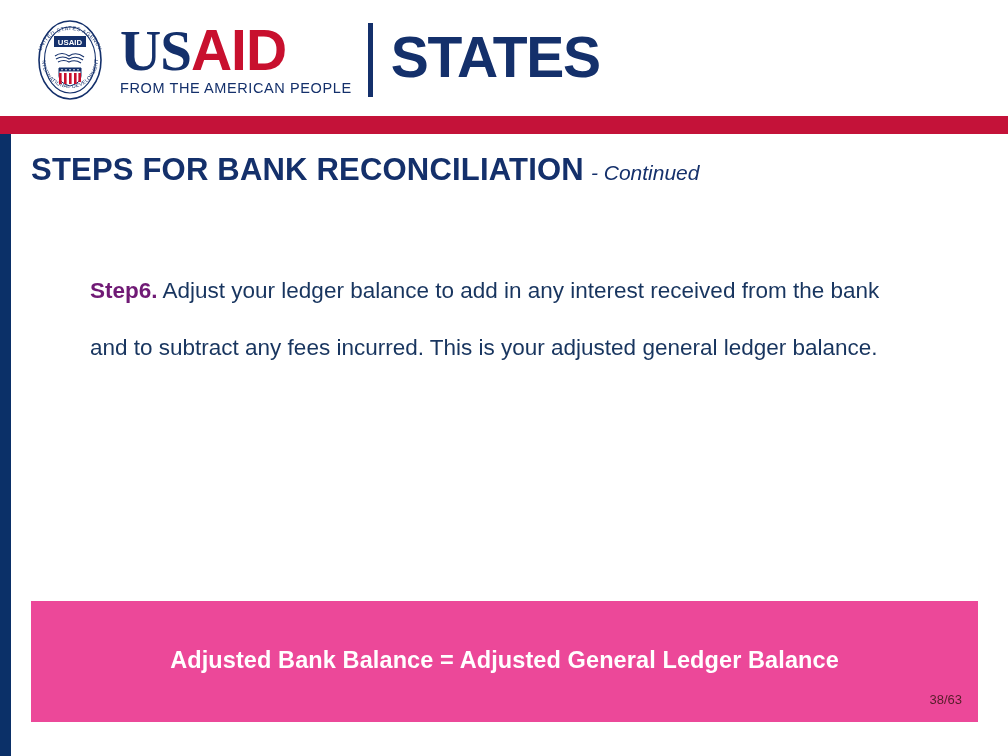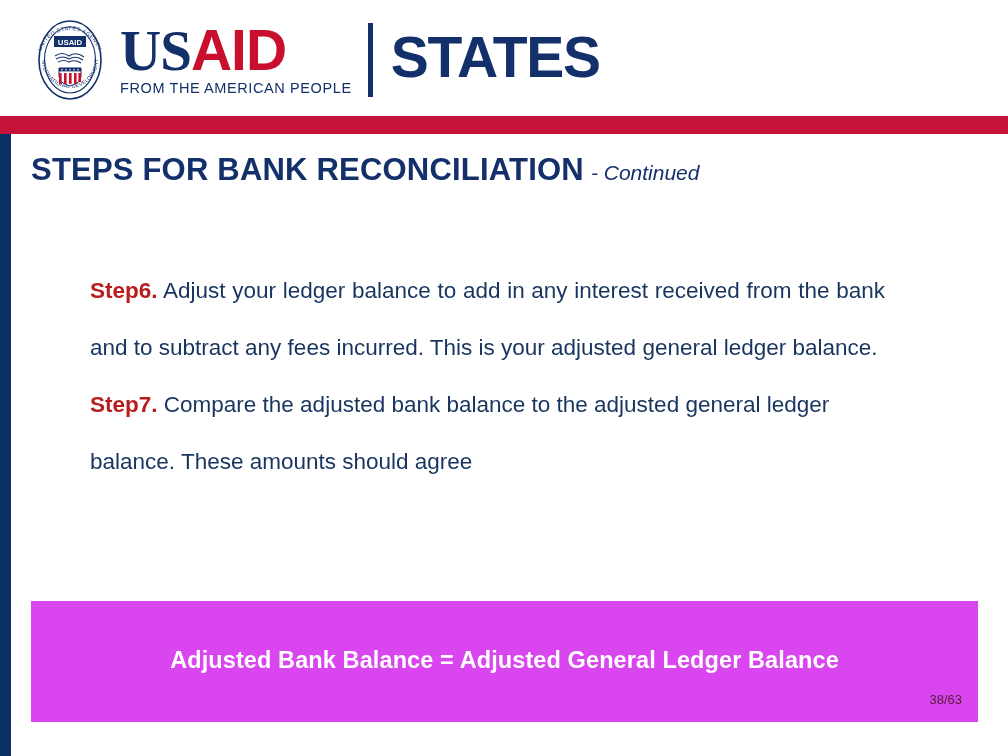--- a/index.html
+++ b/index.html
@@ -134,33 +134,33 @@
   .para {
     text-align: justify;
     text-justify: inter-word;
     margin: 0;
   }
   .para.last-step {
     margin-top: 0;
   }
   .para:last-child { text-align: left; }
   .step-label {
-    color: #b91c1c;
+    color: #701a75;
     font-weight: bold;
   }
   .para > span.rest { color: #18355f; }
 
   
   .callout {
     position: absolute;
     left: 31px;
     top: 601px;
     width: 947px;
     height: 121px;
-    background: #d946ef;
+    background: #ec4899;
   }
   .callout-text {
     position: absolute;
     left: 0;
     top: 46px;
     width: 947px;
     text-align: center;
     color: #ffffff;
     font-family: "Liberation Sans", sans-serif;
     font-weight: bold;
@@ -236,19 +236,18 @@
 
 <div class="crimson-band"></div>
 <div class="left-navy-bar"></div>
 
 <div class="slide-title">
   <span class="title-main">STEPS FOR BANK  RECONCILIATION</span><span class="title-suffix">- Continued</span>
 </div>
 
 <div class="body-copy">
   <p class="para"><span class="step-label">Step6.</span><span class="rest"> Adjust your ledger balance to add in any interest received from the bank and to subtract any fees incurred. This is your adjusted general ledger balance.</span></p>
-  <p class="para last-step"><span class="step-label">Step7.</span><span class="rest"> Compare the adjusted bank balance to the adjusted general ledger balance. These amounts should agree</span></p>
 </div>
 
 <div class="callout">
   <div class="callout-text">Adjusted Bank Balance = Adjusted General Ledger Balance</div>
   <div class="page-number">38/63</div>
 </div>
 
 </body></html>

